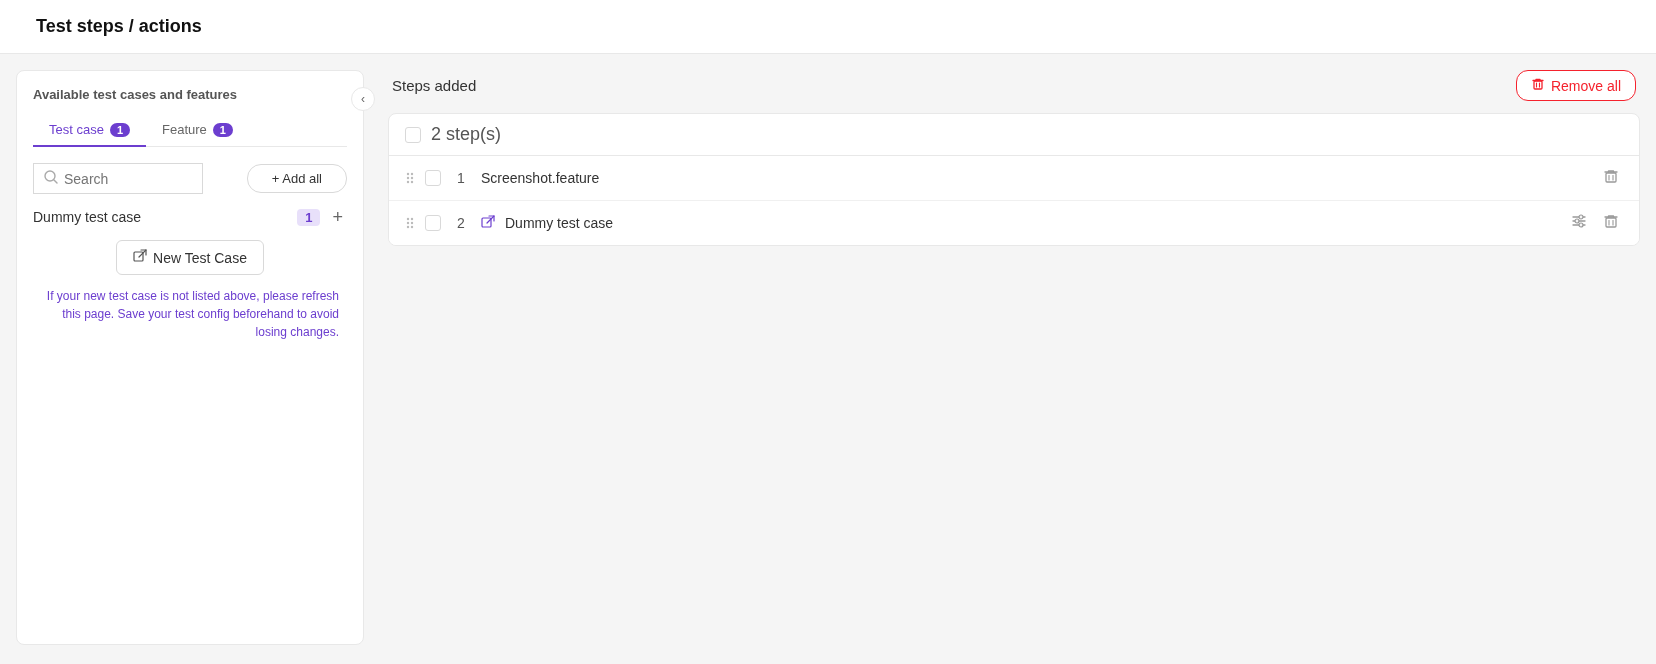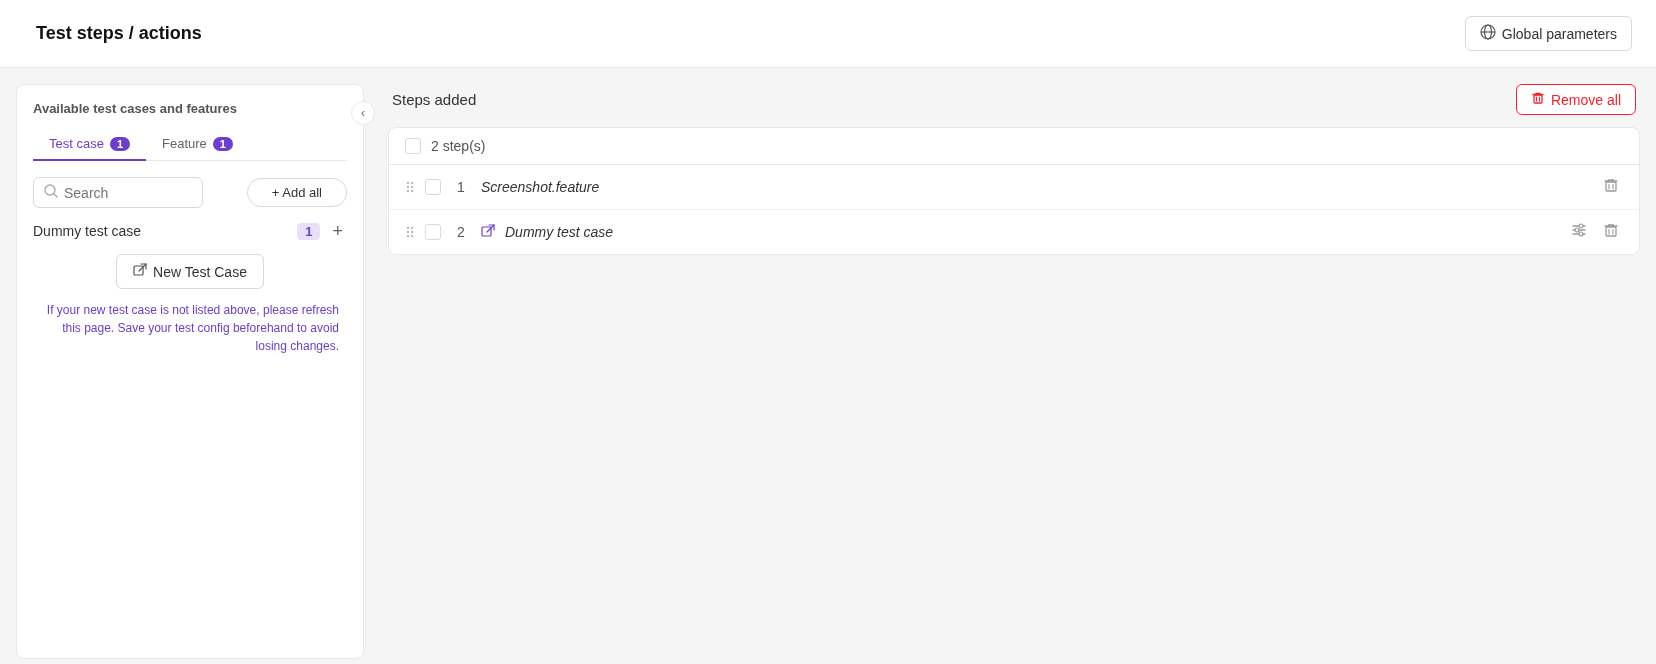--- a/index.html
+++ b/index.html
@@ -102,21 +102,21 @@
     .search-row {
       display: flex;
       gap: 8px;
       align-items: center;
     }
     .search-input-wrap {
       flex: 1;
       display: flex;
       align-items: center;
       border: 1px solid #d9d9d9;
-      border-radius: 6px;
+      border-radius: 0;
       padding: 6px 10px;
       gap: 6px;
       background: #fff;
     }
     .search-icon-svg {
       color: #aaa;
       flex-shrink: 0;
     }
     .search-input {
       border: none;
@@ -231,21 +231,21 @@
       font-size: 15px;
       font-weight: 400;
       color: #333;
     }
     .remove-all-btn {
       display: flex;
       align-items: center;
       gap: 6px;
       padding: 6px 14px;
       border: 1px solid #f5222d;
-      border-radius: 6px;
+      border-radius: 12px;
       background: #fff;
       cursor: pointer;
       font-size: 14px;
       color: #f5222d;
     }
 
     .steps-container {
       background: #fff;
       border-radius: 8px;
       border: 1px solid #e8e8e8;
@@ -264,21 +264,21 @@
       border: 1px solid #d9d9d9;
       border-radius: 3px;
       background: #fff;
       cursor: pointer;
       display: inline-flex;
       align-items: center;
       justify-content: center;
       flex-shrink: 0;
     }
     .steps-count {
-      font-size: 14px;
+      font-size: 18px;
       color: #555;
     }
 
     .step-row {
       display: flex;
       align-items: center;
       padding: 10px 16px;
       border-bottom: 1px solid #f0f0f0;
       gap: 10px;
       background: #fff;
@@ -294,51 +294,40 @@
     }
     .step-link-icon {
       color: #6c3ecf;
       font-size: 13px;
       flex-shrink: 0;
     }
     .step-name {
       flex: 1;
       font-size: 14px;
       color: #333;
-      font-style: italic;
     }
     .step-actions {
       display: flex;
       align-items: center;
       gap: 8px;
     }
     .step-icon-btn {
       cursor: pointer;
       color: #999;
       font-size: 16px;
       padding: 2px 4px;
       border-radius: 4px;
     }
   </style>
 </head>
 <body>
 
 <div class="page-header">
   <h1 class="page-title">Test steps / actions</h1>
   <div class="header-actions">
-    <button class="header-btn">
-      <span>
-        <svg width="16" height="16" viewBox="0 0 16 16" fill="none" xmlns="http://www.w3.org/2000/svg">
-          <circle cx="8" cy="8" r="7" stroke="#555" stroke-width="1.2"></circle>
-          <ellipse cx="8" cy="8" rx="3.5" ry="7" stroke="#555" stroke-width="1.2"></ellipse>
-          <line x1="1" y1="8" x2="15" y2="8" stroke="#555" stroke-width="1.2"></line>
-        </svg>
-      </span>
-      <span>Global parameters</span>
-    </button>
   </div>
 </div>
 
 <div class="main-content">
 
   <div class="sidebar">
     <div class="sidebar-header">
       <div class="sidebar-title">Available test cases and features</div>
       <div class="tabs">
         <div class="tab active">

